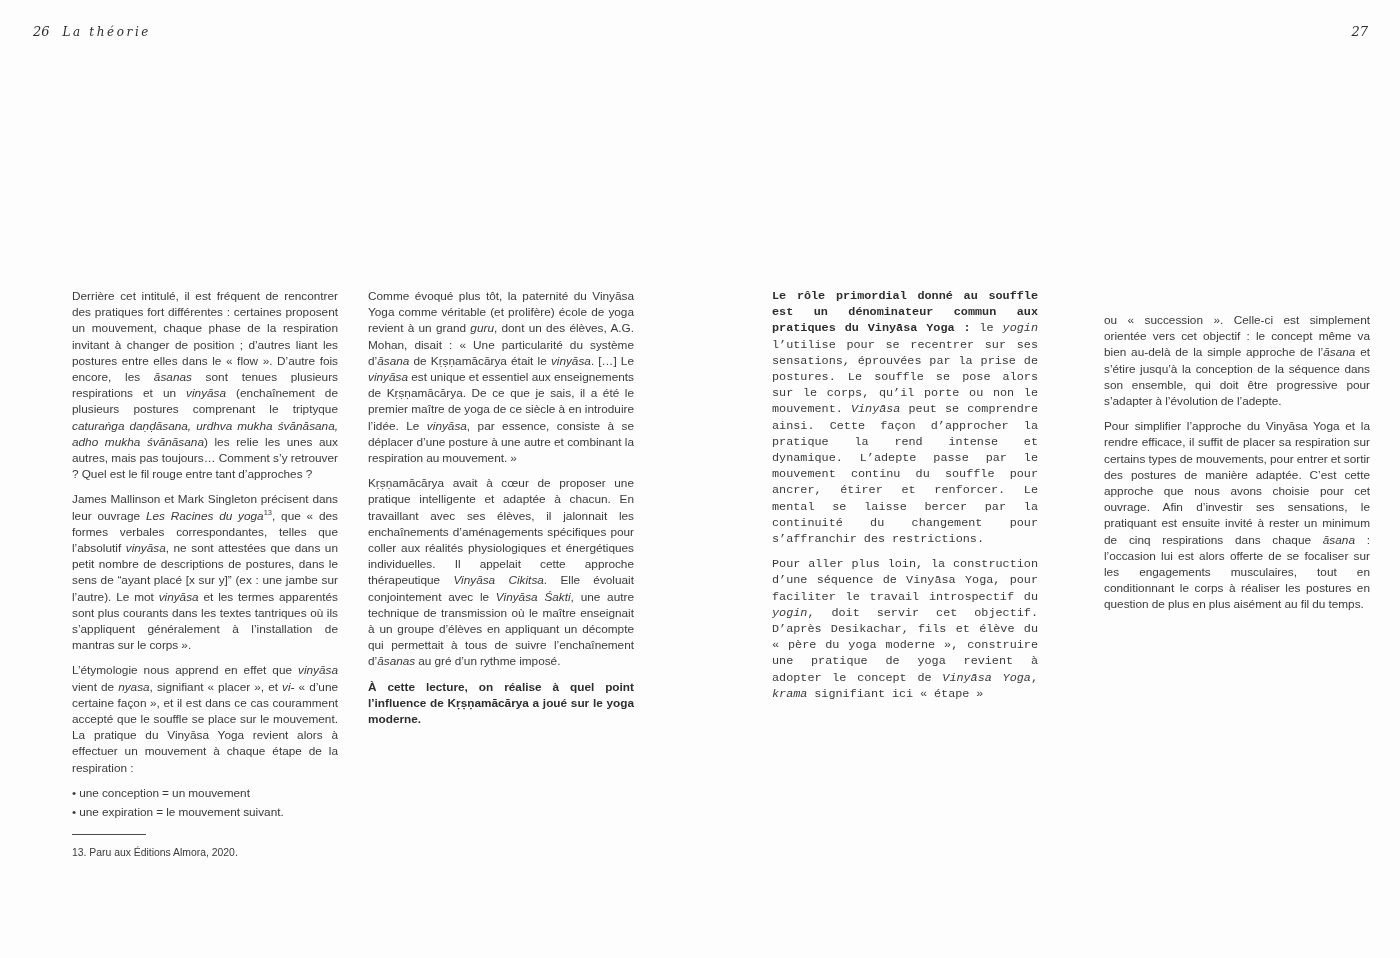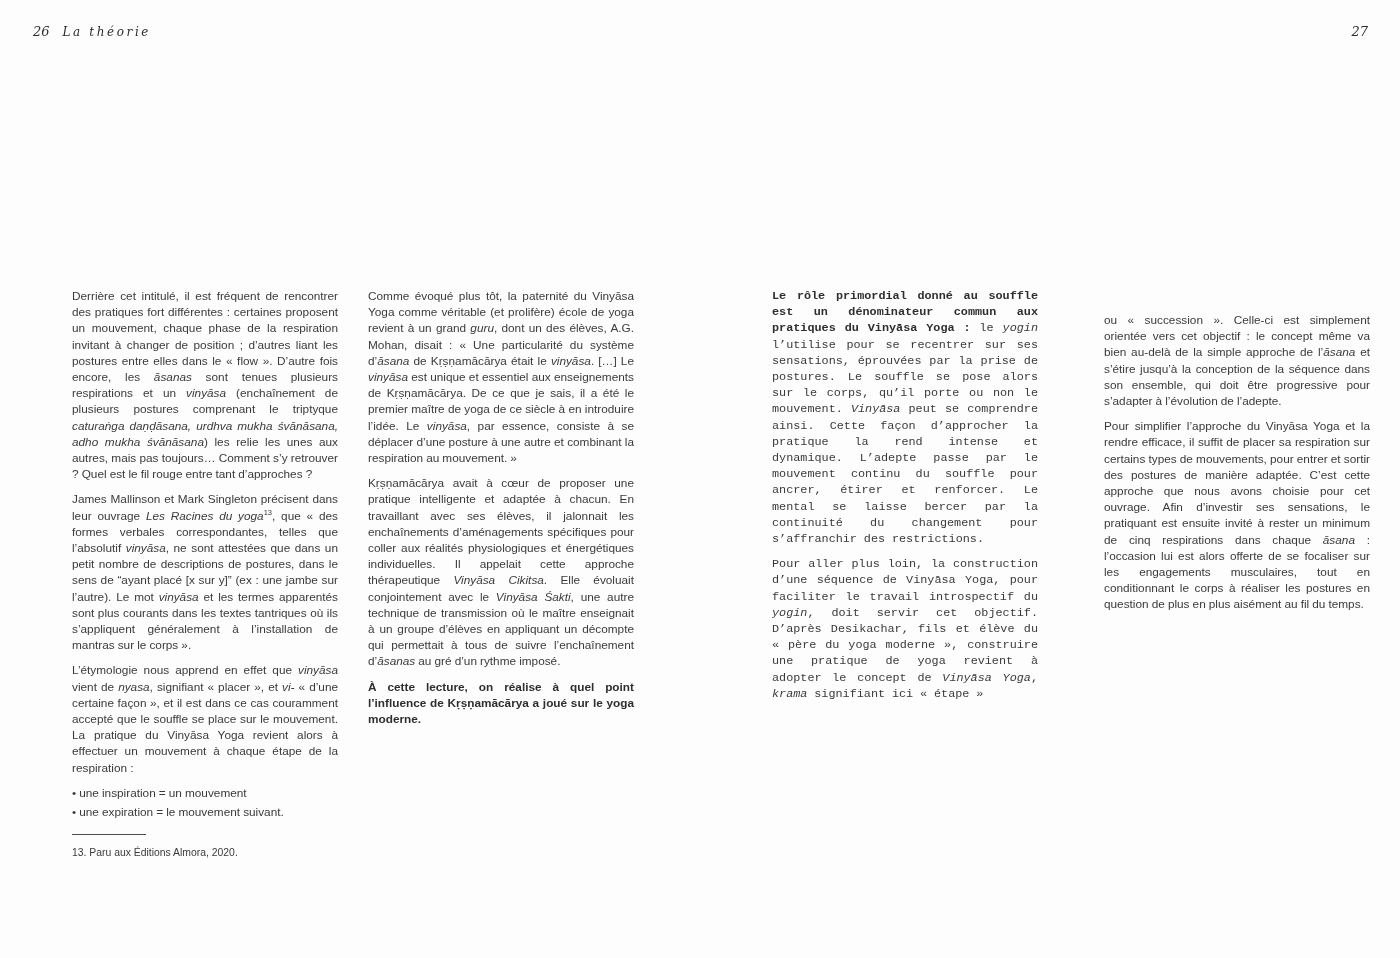--- a/index.html
+++ b/index.html
@@ -74,21 +74,21 @@
   </div>
 
   <h1 class="chapter-title">
     <br>
   </h1>
 
   <div class="col col-1">
       <p class="para">Derrière cet intitulé, il est fréquent de rencontrer des pratiques fort différentes : certaines proposent un mouvement, chaque phase de la respiration invitant à changer de position ; d’autres liant les postures entre elles dans le « flow ». D’autre fois encore, les <i>āsanas</i> sont tenues plusieurs respirations et un <i>vinyāsa</i> (enchaînement de plusieurs postures comprenant le triptyque <i>caturaṅga daṇḍāsana, urdhva mukha śvānāsana, adho mukha śvānāsana</i>) les relie les unes aux autres, mais pas toujours… Comment s’y retrouver ? Quel est le fil rouge entre tant d’approches ?</p>
       <p class="para">James Mallinson et Mark Singleton précisent dans leur ouvrage <i>Les Racines du yoga</i><sup>13</sup>, que « des formes verbales correspondantes, telles que l’absolutif <i>vinyāsa</i>, ne sont attestées que dans un petit nombre de descriptions de postures, dans le sens de “ayant placé [x sur y]” (ex : une jambe sur l’autre). Le mot <i>vinyāsa</i> et les termes apparentés sont plus courants dans les textes tantriques où ils s’appliquent généralement à l’installation de mantras sur le corps ».</p>
       <p class="para">L’étymologie nous apprend en effet que <i>vinyāsa</i> vient de <i>nyasa</i>, signifiant « placer », et <i>vi-</i> « d’une certaine façon », et il est dans ce cas couramment accepté que le souffle se place sur le mouvement. La pratique du Vinyāsa Yoga revient alors à effectuer un mouvement à chaque étape de la respiration :</p>
-      <div class="bullet">• une inspiration = un mouvement</div>
+      <div class="bullet">• une conception = un mouvement</div>
       <div class="bullet">• une expiration = le mouvement suivant.</div>
     </div>
 
   <div class="col col-2">
       <p class="para">Comme évoqué plus tôt, la paternité du Vinyāsa Yoga comme véritable (et prolifère) école de yoga revient à un grand <i>guru</i>, dont un des élèves, A.G. Mohan, disait : « Une particularité du système d’<i>āsana</i> de Kṛṣṇamācārya était le <i>vinyāsa</i>. […] Le <i>vinyāsa</i> est unique et essentiel aux enseignements de Kṛṣṇamācārya. De ce que je sais, il a été le premier maître de yoga de ce siècle à en introduire l’idée. Le <i>vinyāsa</i>, par essence, consiste à se déplacer d’une posture à une autre et combinant la respiration au mouvement. »</p>
       <p class="para">Kṛṣṇamācārya avait à cœur de proposer une pratique intelligente et adaptée à chacun. En travaillant avec ses élèves, il jalonnait les enchaînements d’aménagements spécifiques pour coller aux réalités physiologiques et énergétiques individuelles. Il appelait cette approche thérapeutique <i>Vinyāsa Cikitsa</i>. Elle évoluait conjointement avec le <i>Vinyāsa Śakti</i>, une autre technique de transmission où le maître enseignait à un groupe d’élèves en appliquant un décompte qui permettait à tous de suivre l’enchaînement d’<i>āsanas</i> au gré d’un rythme imposé.</p>
       <p class="para bold">À cette lecture, on réalise à quel point l’influence de Kṛṣṇamācārya a joué sur le yoga moderne.</p>
     </div>
 
   <div class="col col-3">

